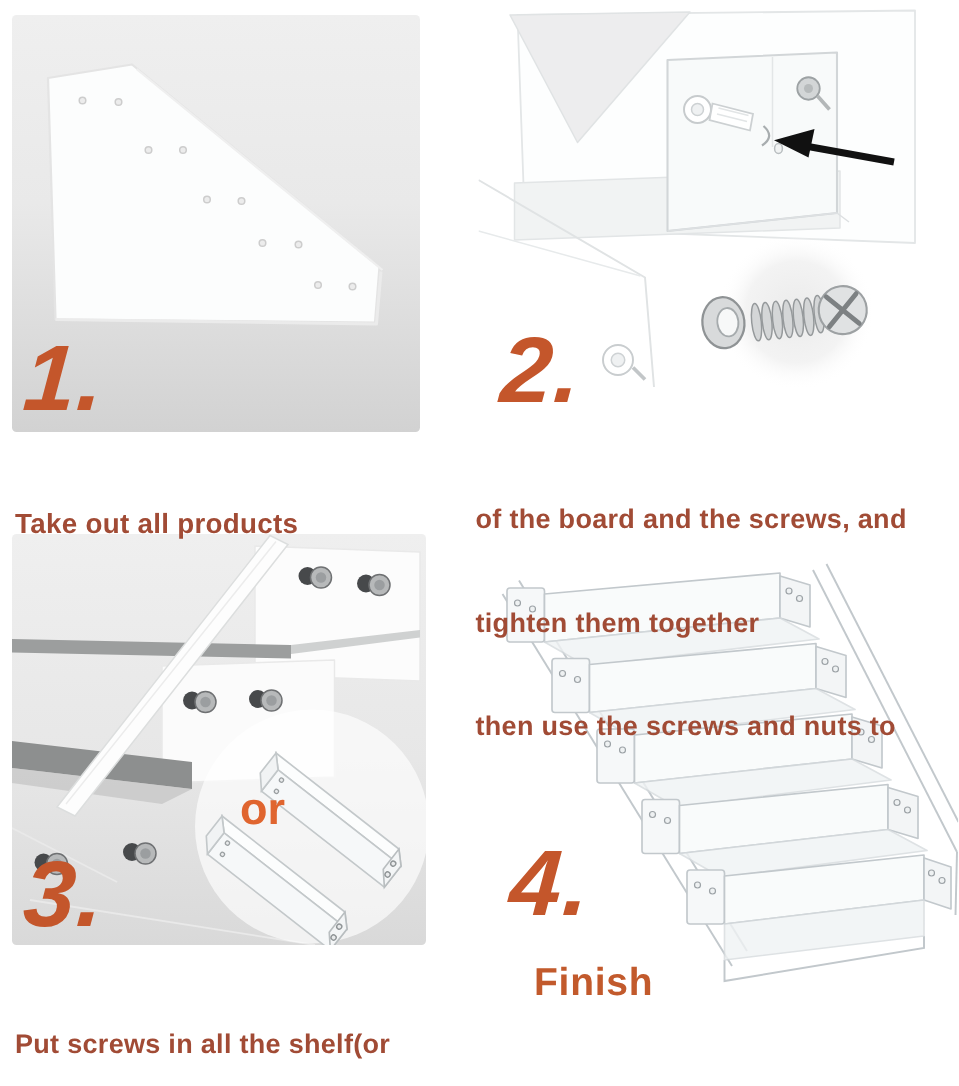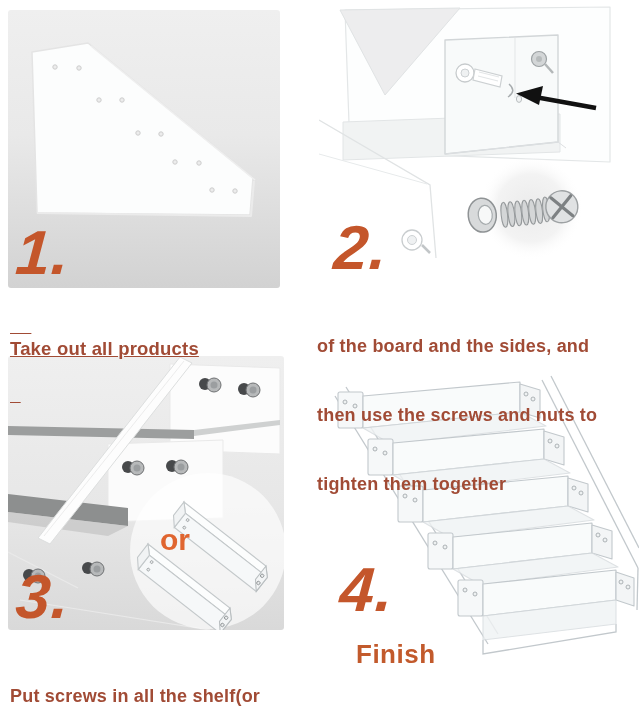--- a/index.html
+++ b/index.html
@@ -11,21 +11,21 @@
   .p3{left:8px;top:356px;width:276px;height:274px;
         background:linear-gradient(180deg,#efefef 0%,#e7e7e7 55%,#d9d9d9 100%);}
   .panel-gray svg{position:absolute;left:0;top:0;width:100%;height:100%;}
   .svg2{position:absolute;left:319px;top:0;width:320px;height:262px;}
   .svg4{position:absolute;left:320px;top:372px;width:319px;height:300px;}
   .step-num{position:absolute;z-index:5;font-style:italic;font-weight:800;font-size:62px;
         line-height:0.92;color:var(--accent_orange,#c4562b);letter-spacing:1px;
         transform:skewX(-4deg);}
   .caption{position:absolute;z-index:4;font-weight:700;font-size:18px;line-height:23px;
         letter-spacing:.2px;color:var(--caption_brown,#a14b35);white-space:pre;}
-  .caption.single{font-size:18.5px;text-decoration:underline;}
+  .caption.single{font-size:18.5px;}
   .or-label{position:absolute;left:160px;top:523px;z-index:5;font-weight:700;font-size:30px;
         color:var(--or_orange,#e0652f);}
   .finish-label{position:absolute;left:356px;top:639px;z-index:5;font-weight:700;font-size:26px;
         color:var(--finish_orange,#c25a2c);letter-spacing:.5px;}
 </style>
 </head>
 <body>
 
 <div class="page">
 
@@ -109,23 +109,23 @@
           <ellipse cx="220" cy="212" rx="3.2" ry="12.5"></ellipse>
           <ellipse cx="227" cy="211" rx="3.2" ry="12.5"></ellipse>
         </g>
         <circle cx="243" cy="210" r="16" fill="#e0e2e3" stroke="#9da1a3" stroke-width="1.4"></circle>
         <path d="M233,200 L253,220 M253,200 L233,220" stroke="#7d8183" stroke-width="3.2" stroke-linecap="round"></path>
       </g>
     </g>
   </svg>
   <div class="step-num" style="left:334px;top:219px">2.</div>
   <div class="caption" style="left:317px;top:289px">
-    <div>of the board and the sides, and</div>
+    <div>of the board and the screws, and</div>
+    <div>tighten them together</div>
     <div>then use the screws and nuts to</div>
-    <div>tighten them together</div>
   </div>
 
   <div class="panel-gray p3">
     <svg viewBox="0 0 276 274">
       <g stroke-linejoin="round">
         <polygon points="162,8 272,12 272,98 162,94" fill="#fcfcfc" stroke="#e9e9e9" stroke-width="1"></polygon>
         <polygon points="100,88 215,84 215,162 100,166" fill="#fbfbfb" stroke="#e9e9e9" stroke-width="1"></polygon>
       </g>
       <g>
         <polygon points="0,70 186,74 186,83 0,79" fill="#9c9e9e"></polygon>

